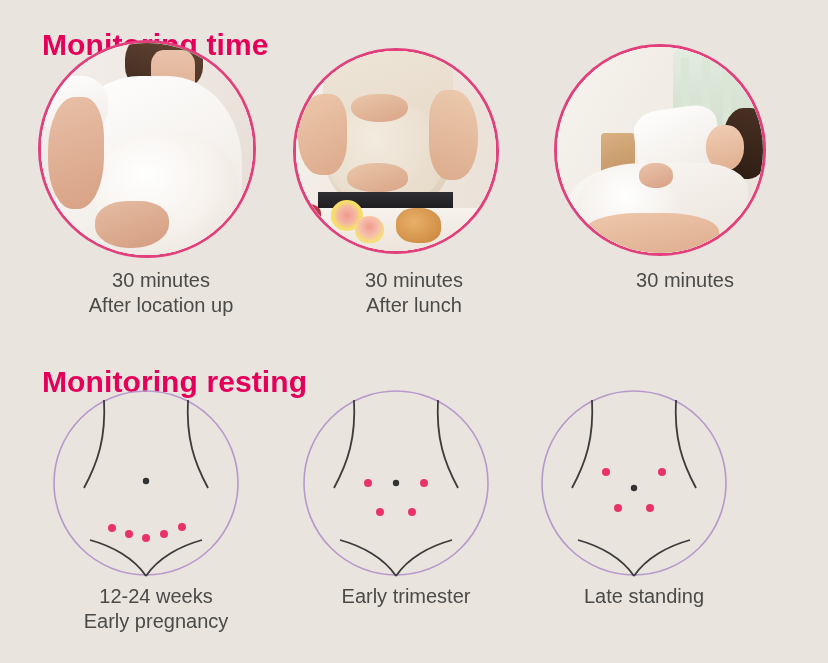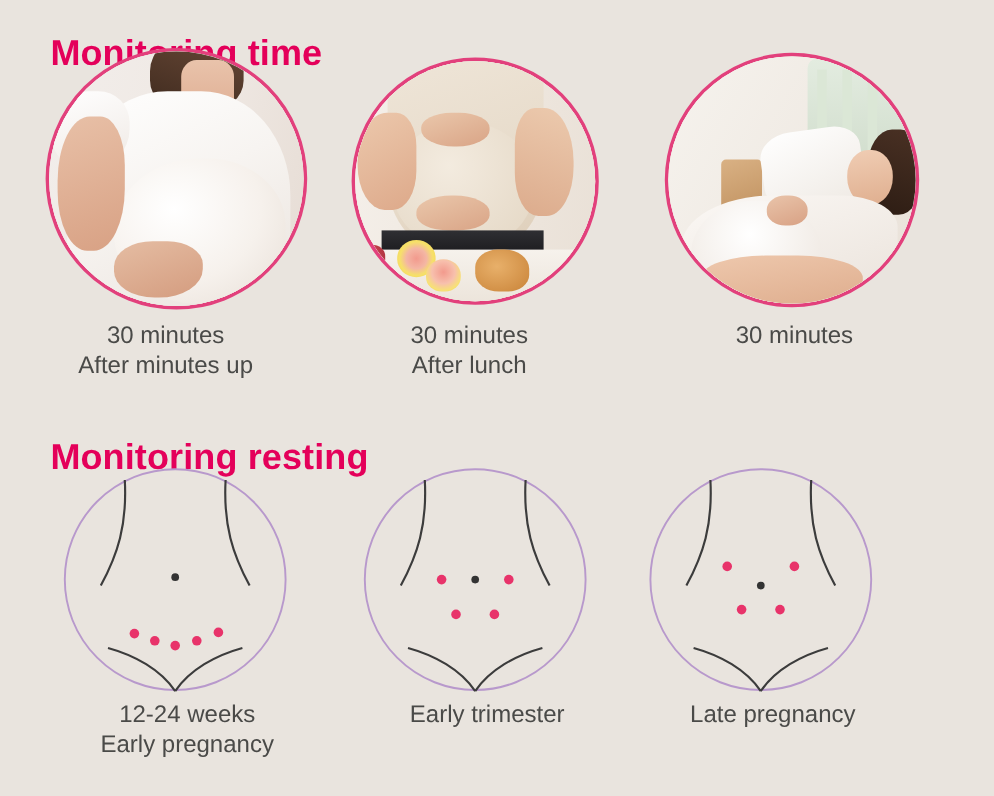--- a/index.html
+++ b/index.html
@@ -122,21 +122,21 @@
 
   .caption{
     position:absolute;
     text-align:center;
     color:#4a4a48;
     font-size:20px;
     line-height:25px;
     width:100%;
     left:0;
   }
-  .photo-card .caption{top:228px;}
+  .photo-card .caption{top:228px;margin-left:23px;}
   .photo-card.c1 .caption{top:228px;}
   .photo-card.c2 .caption{top:228px;}
 
   
   .diag-row{position:absolute;left:0;top:388px;width:828px;height:270px;text-decoration:underline;}
   .diag-card{position:absolute;width:276px;height:270px;}
   .diag-card.d0{left:18px;}
   .diag-card.d1{left:268px;}
   .diag-card.d2{left:506px;}
   .diag-svg{position:absolute;left:28px;top:0;width:200px;height:190px;}
@@ -164,21 +164,21 @@
             <div class="belly"></div>
             <div class="sleeve"></div>
             <div class="arm"></div>
             <div class="hand"></div>
           </div>
         </div>
         <span class="sr">pregnant-woman-standing-hand-on-belly</span>
       </div>
       <div class="caption">
         <div>30 minutes</div>
-        <div>After minutes up</div>
+        <div>After location up</div>
       </div>
     </div>
 
     <div class="photo-card c1">
       <div class="photo-circle">
         <div class="ph-inner">
           <div class="scene s2">
             <div class="wall"></div>
             <div class="torso"></div>
             <div class="bump"></div>
@@ -285,19 +285,19 @@
         <path d="M156,152 C134,158 112,170 100,188" fill="none" stroke="#3c3c3c" stroke-width="1.8"></path>
         <g class="markers">
             <circle cx="100" cy="100" r="3.2" fill="#333333"></circle>
             <circle cx="72" cy="84" r="4" fill="#e8336a"></circle>
             <circle cx="128" cy="84" r="4" fill="#e8336a"></circle>
             <circle cx="84" cy="120" r="4" fill="#e8336a"></circle>
             <circle cx="116" cy="120" r="4" fill="#e8336a"></circle>
           </g>
       </svg>
       <div class="caption">
-        <div>Late pregnancy</div>
+        <div>Late standing</div>
       </div>
     </div>
 
   </div>
 
 </div>
 
 </body></html>

